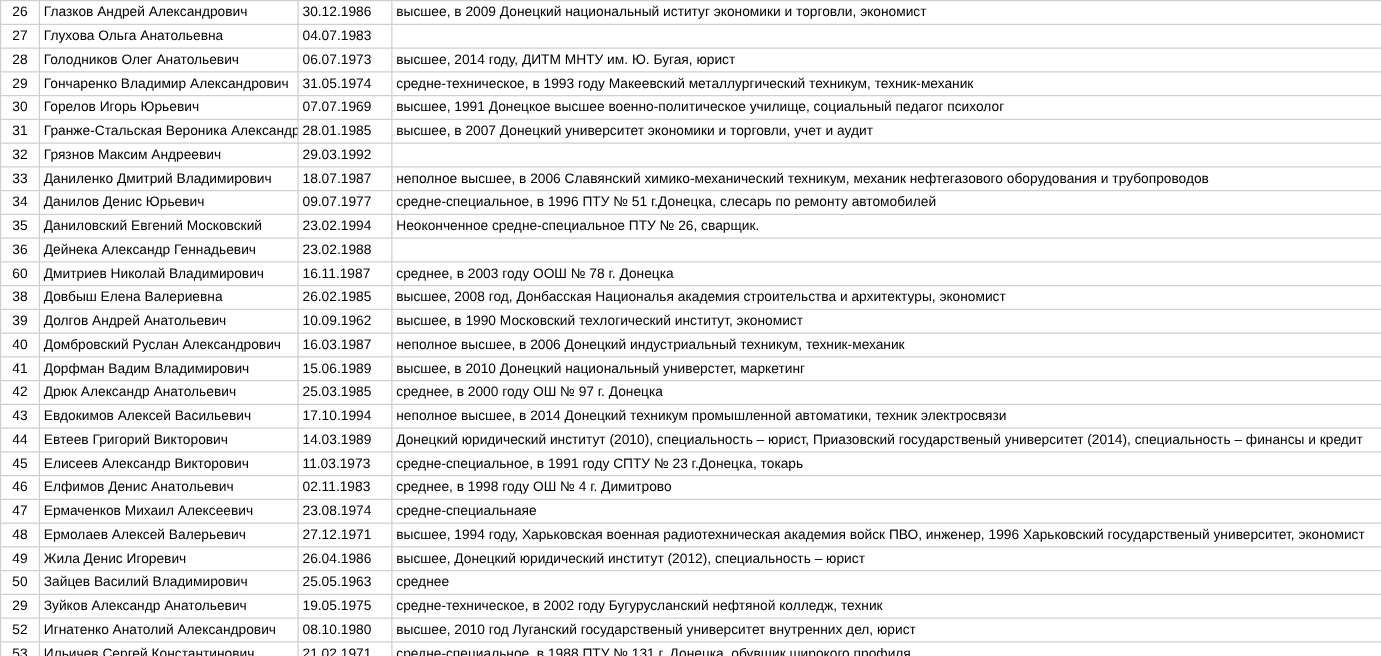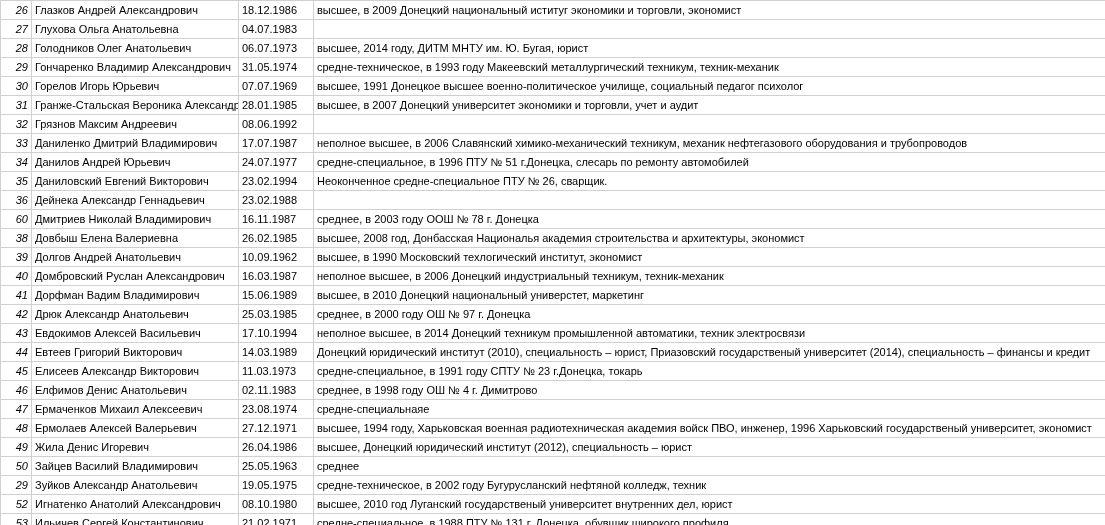--- a/index.html
+++ b/index.html
@@ -28,23 +28,22 @@
     border: 1px solid #d0d0d0;
     padding: 0 3px;
     height: 18px;
     line-height: 18px;
     white-space: nowrap;
     overflow: hidden;
     vertical-align: middle;
   }
   td.c-num {
     width: 24px;
-    text-align: right;
+    text-align: center;
     padding-left: 4px;
-    font-style: italic;
   }
   td.c-name {
     width: 200px;
   }
   td.c-date {
     width: 68px;
   }
   td.c-edu {
     width: 805px;
     border-right: none;
@@ -55,21 +54,21 @@
 </style>
 </head>
 <body>
 
 <div class="sheet">
   <table class="grid">
     <tbody>
         <tr class="row">
           <td class="c-num">26</td>
           <td class="c-name">Глазков Андрей Александрович</td>
-          <td class="c-date">18.12.1986</td>
+          <td class="c-date">30.12.1986</td>
           <td class="c-edu">высшее, в 2009 Донецкий национальный иституг экономики и торговли, экономист</td>
         </tr>
         <tr class="row">
           <td class="c-num">27</td>
           <td class="c-name">Глухова Ольга Анатольевна</td>
           <td class="c-date">04.07.1983</td>
           <td class="c-edu"></td>
         </tr>
         <tr class="row">
           <td class="c-num">28</td>
@@ -91,38 +90,38 @@
         </tr>
         <tr class="row">
           <td class="c-num">31</td>
           <td class="c-name">Гранже-Стальская Вероника Александров</td>
           <td class="c-date">28.01.1985</td>
           <td class="c-edu">высшее, в 2007 Донецкий университет экономики и торговли, учет и аудит</td>
         </tr>
         <tr class="row">
           <td class="c-num">32</td>
           <td class="c-name">Грязнов Максим Андреевич</td>
-          <td class="c-date">08.06.1992</td>
+          <td class="c-date">29.03.1992</td>
           <td class="c-edu"></td>
         </tr>
         <tr class="row">
           <td class="c-num">33</td>
           <td class="c-name">Даниленко Дмитрий Владимирович</td>
-          <td class="c-date">17.07.1987</td>
+          <td class="c-date">18.07.1987</td>
           <td class="c-edu">неполное высшее, в 2006 Славянский химико-механический техникум, механик нефтегазового оборудования и трубопроводов</td>
         </tr>
         <tr class="row">
           <td class="c-num">34</td>
-          <td class="c-name">Данилов Андрей Юрьевич</td>
-          <td class="c-date">24.07.1977</td>
+          <td class="c-name">Данилов Денис Юрьевич</td>
+          <td class="c-date">09.07.1977</td>
           <td class="c-edu">средне-специальное, в 1996 ПТУ № 51 г.Донецка, слесарь по ремонту автомобилей</td>
         </tr>
         <tr class="row">
           <td class="c-num">35</td>
-          <td class="c-name">Даниловский Евгений Викторович</td>
+          <td class="c-name">Даниловский Евгений Московский</td>
           <td class="c-date">23.02.1994</td>
           <td class="c-edu">Неоконченное средне-специальное ПТУ № 26, сварщик.</td>
         </tr>
         <tr class="row">
           <td class="c-num">36</td>
           <td class="c-name">Дейнека Александр Геннадьевич</td>
           <td class="c-date">23.02.1988</td>
           <td class="c-edu"></td>
         </tr>
         <tr class="row">

